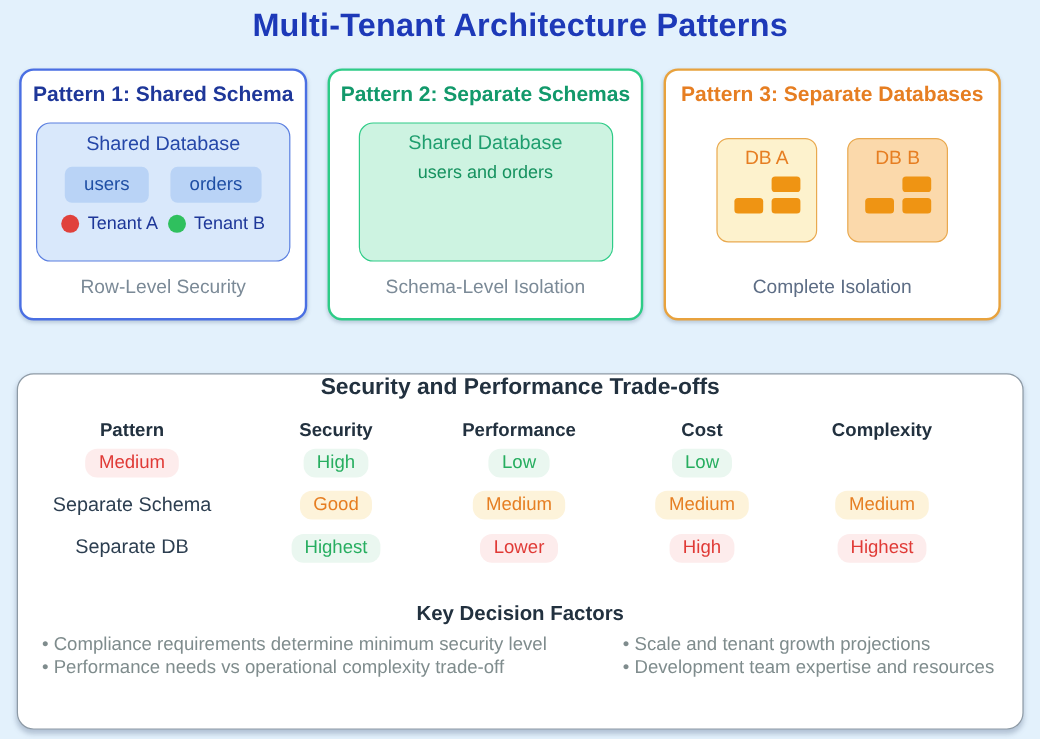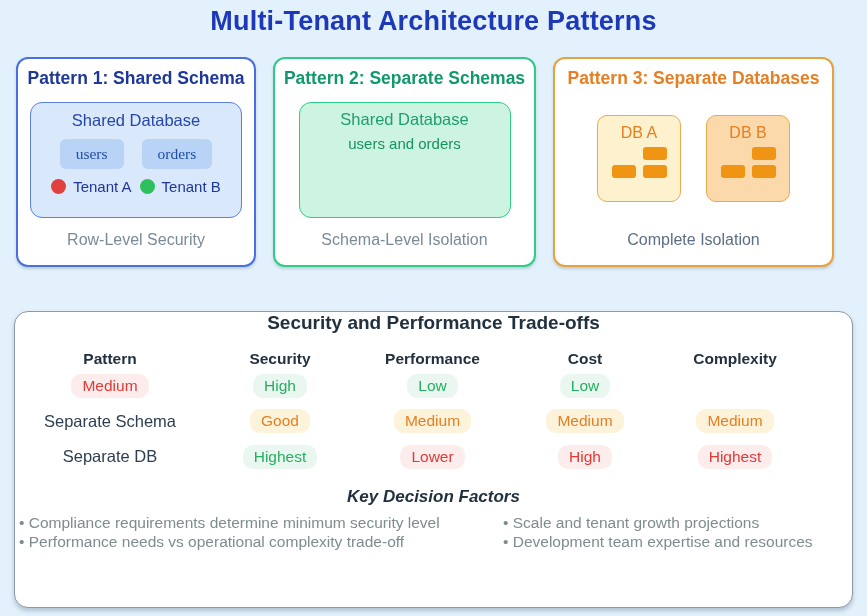--- a/index.html
+++ b/index.html
@@ -33,21 +33,21 @@
   
   .dbbox-blue{
     box-sizing:border-box;margin-top:13px;width:212px;height:116px;
     background:#d9e8fb;border:1.5px solid #5b7fe0;border-radius:12px;
     display:flex;flex-direction:column;align-items:center;
   }
   .dbbox-blue .db-heading{margin-top:8px;font-size:16.5px;color:#2547a8;}
   .chip-row{display:flex;gap:18px;margin-top:9px;}
   .table-chip{
     background:#b9d3f6;border-radius:6px;padding:6px 16px;
-    font-size:15.5px;color:#1f4fa5;font-family:Liberation Serif, serif;
+    font-size:15.5px;color:#1f4fa5;
   }
   .legend-row{display:flex;align-items:center;margin-top:9px;font-size:15px;color:#1e3799;}
   .dot{width:15px;height:15px;border-radius:50%;margin:0 7px 0 0;}
   .dot-a{background:#e0413c;}
   .dot-b{background:#2fc05e;margin-left:8px;}
 
   
   .dbbox-green{
     box-sizing:border-box;margin-top:13px;width:212px;height:116px;
     background:#cdf3e1;border:1.5px solid #2ecc87;border-radius:12px;
@@ -92,22 +92,22 @@
   }
   .grid > div{text-align:center;}
   .head-row{margin-top:16px;}
   .head-row > div{font-size:15.5px;font-weight:bold;color:#22313f;}
   .data-row{height:35.5px;}
   .row-label{font-size:16.5px;color:#2c3e50;}
   .pill{display:inline-block;padding:3px 11px;border-radius:10px;font-size:15.5px;}
   .pill[data-tone="red"]{color:#e03a36;background:#fdecec;}
   .pill[data-tone="green"]{color:#27ae60;background:#eaf7f0;}
   .pill[data-tone="orange"]{color:#e67e22;background:#fdf3da;}
-  .kdf-title{margin-top:12px;text-align:center;font-size:17px;font-weight:bold;color:#22313f;font-style:italic;}
-  .kdf-cols{display:flex;margin-top:6px;padding:0 4px;}
+  .kdf-title{margin-top:27px;text-align:center;font-size:17px;font-weight:bold;color:#22313f;}
+  .kdf-cols{display:flex;margin-top:6px;padding:0 20px;}
   .kdf-left{width:484px;}
   .kdf-right{flex:1;}
   .kdf-item{font-size:15.5px;color:#7f8c8d;line-height:19px;white-space:nowrap;}
 </style>
 </head>
 <body>
 
 <div class="page-title">Multi-Tenant Architecture Patterns</div>
 
 <div class="patterns">

